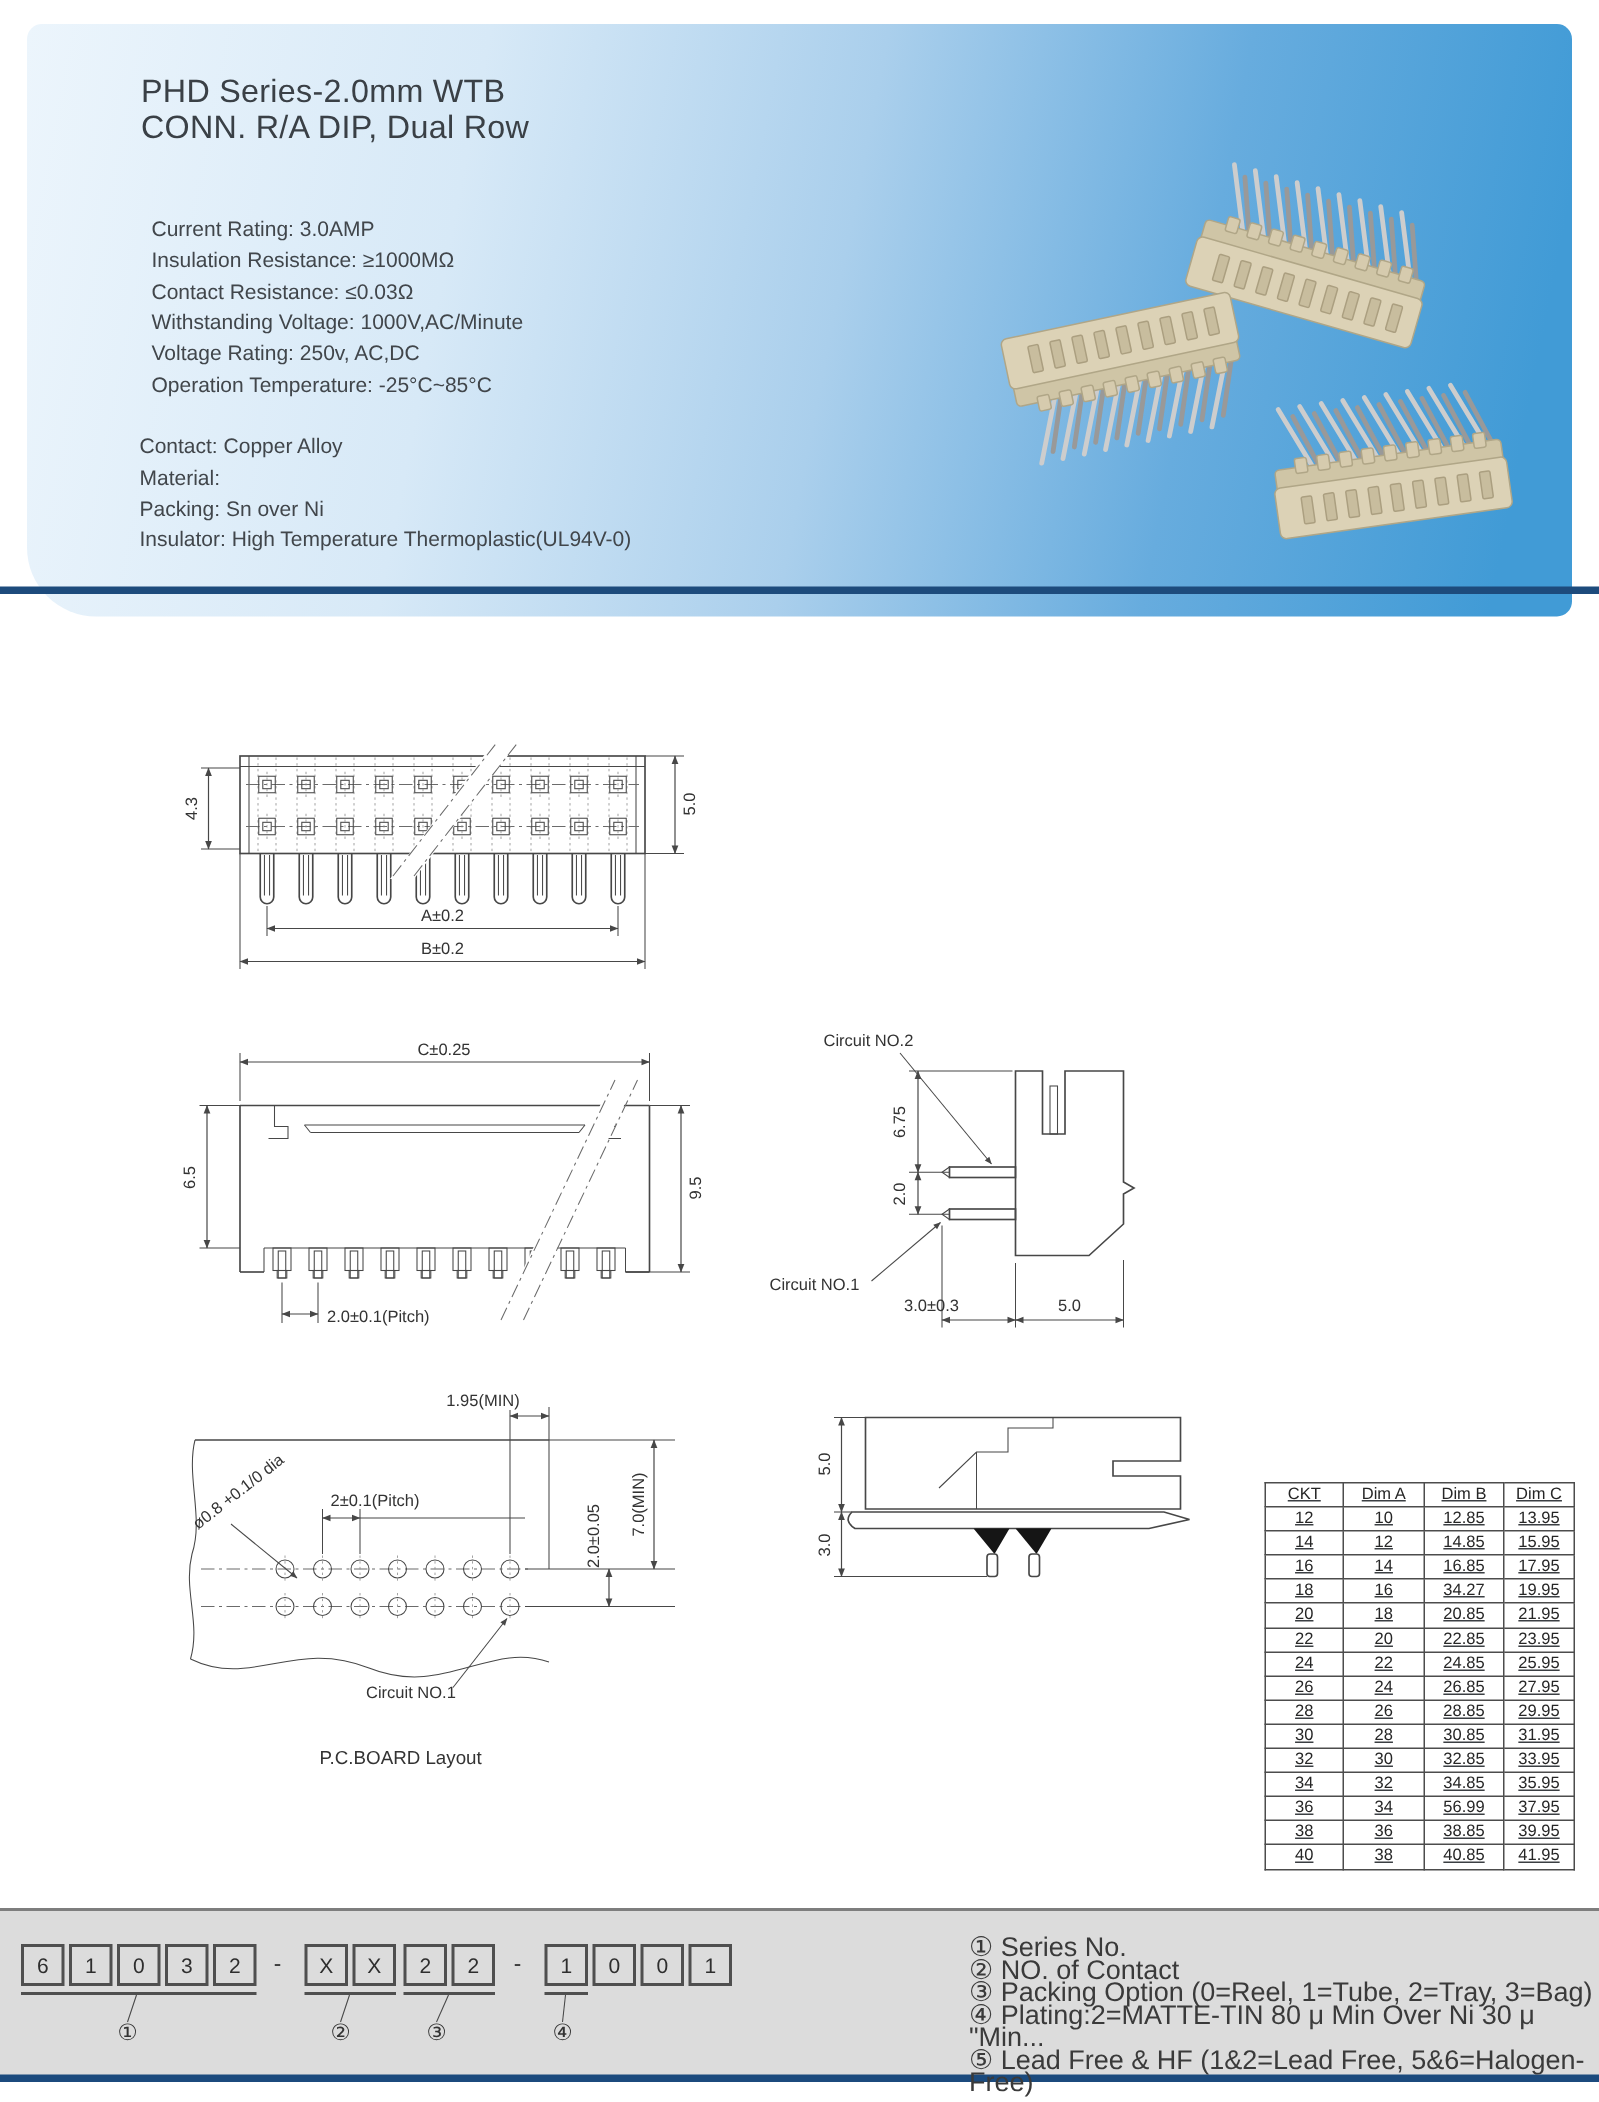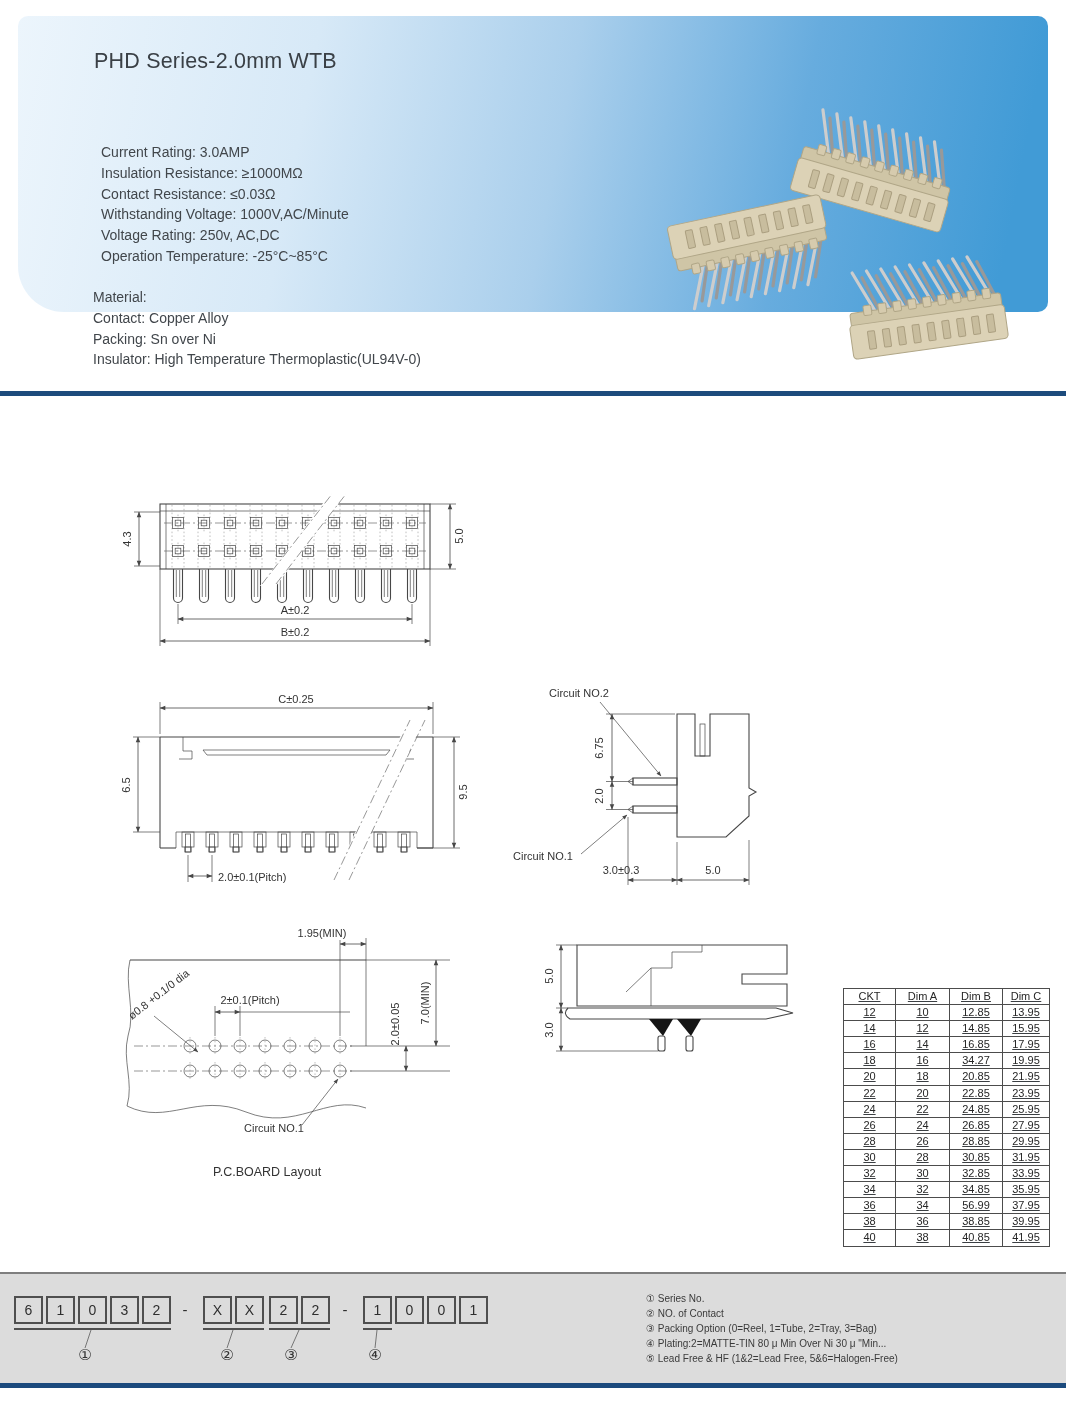--- a/index.html
+++ b/index.html
@@ -1,20 +1,20 @@
 <!DOCTYPE html>
 <html><head>
 <meta charset="utf-8">
 <style>
   html,body{margin:0;padding:0;background:#fff;}
   .page{position:relative;width:1066px;height:1401px;background:#ffffff;overflow:hidden;
         font-family:"Liberation Sans","DejaVu Sans",sans-serif;color:#3b3f43;}
 
   
-  .header-card{position:absolute;left:18px;top:16px;width:1030px;height:296px;
+  .header-card{position:absolute;left:18px;top:16px;width:1030px;height:395px;
     border-radius:10px 10px 10px 46px;
     background:linear-gradient(101deg,#ecf5fc 0%,#d7e9f7 28%,#aacfec 52%,#67acde 74%,#419bd6 95%);}
   .title{position:absolute;left:76px;top:33px;font-size:21.5px;line-height:24px;color:#3a4046;letter-spacing:.2px;}
   .specs{position:absolute;left:83px;top:126px;font-size:14px;line-height:20.8px;color:#41464b;}
   .materials{position:absolute;left:75px;top:271px;font-size:14px;line-height:20.8px;color:#41464b;}
   .photo{position:absolute;left:545px;top:18px;width:500px;height:340px;}
 
   
   .divider{position:absolute;left:0;top:391px;width:1066px;height:5px;background:#1d4b7c;}
 
@@ -35,42 +35,43 @@
 
   
   .code-strip{position:absolute;left:0;top:1272px;width:1066px;height:109px;background:#dcdcdc;
     border-top:2px solid #7e7e7e;border-bottom:5px solid #1b4a7d;}
   .pn-box{position:absolute;top:22px;width:29px;height:28px;box-sizing:border-box;border:2px solid #4f4f4f;
     text-align:center;line-height:24px;font-size:14px;color:#2e2e2e;}
   .pn-dash{position:absolute;top:22px;width:18px;text-align:center;line-height:28px;font-size:15px;color:#2e2e2e;}
   .grp-line{position:absolute;top:54px;height:2px;background:#4f4f4f;}
   .leaders{left:0;top:56px;width:520px;height:22px;}
   .grp-label{position:absolute;top:72px;width:24px;text-align:center;font-size:15px;color:#333;}
-  .legend{position:absolute;left:646px;top:17px;font-size:10px;line-height:15px;color:#3a3a3a;}
+  .legend{position:absolute;left:646px;top:17px;font-size:18px;line-height:15px;color:#3a3a3a;}
 </style>
 </head>
 <body>
 
 <div class="page">
 
   <div class="header-card">
     <div class="title">
       <div>PHD Series-2.0mm WTB</div>
+      <div>CONN. R/A DIP, Dual Row</div>
     </div>
     <div class="specs">
       <div>Current Rating: 3.0AMP</div>
       <div>Insulation Resistance: ≥1000MΩ</div>
       <div>Contact Resistance: ≤0.03Ω</div>
       <div>Withstanding Voltage: 1000V,AC/Minute</div>
       <div>Voltage Rating: 250v, AC,DC</div>
       <div>Operation Temperature: -25°C~85°C</div>
     </div>
     <div class="materials">
+      <div>Contact: Copper Alloy</div>
       <div>Material:</div>
-      <div>Contact: Copper Alloy</div>
       <div>Packing: Sn over Ni</div>
       <div>Insulator: High Temperature Thermoplastic(UL94V-0)</div>
     </div>
     <svg class="photo" viewBox="0 0 500 340">
       <g id="photo-gen">
           <g transform="translate(250,125) rotate(16)">
             <line x1="14" y1="-8" x2="-4" y2="-50" stroke="#cdcdcd" stroke-width="3.2" stroke-linecap="round"></line>
             <line x1="28.5" y1="-8" x2="10.5" y2="-50" stroke="#cdcdcd" stroke-width="3.2" stroke-linecap="round"></line>
             <line x1="43" y1="-8" x2="25" y2="-50" stroke="#cdcdcd" stroke-width="3.2" stroke-linecap="round"></line>
             <line x1="57.5" y1="-8" x2="39.5" y2="-50" stroke="#cdcdcd" stroke-width="3.2" stroke-linecap="round"></line>

